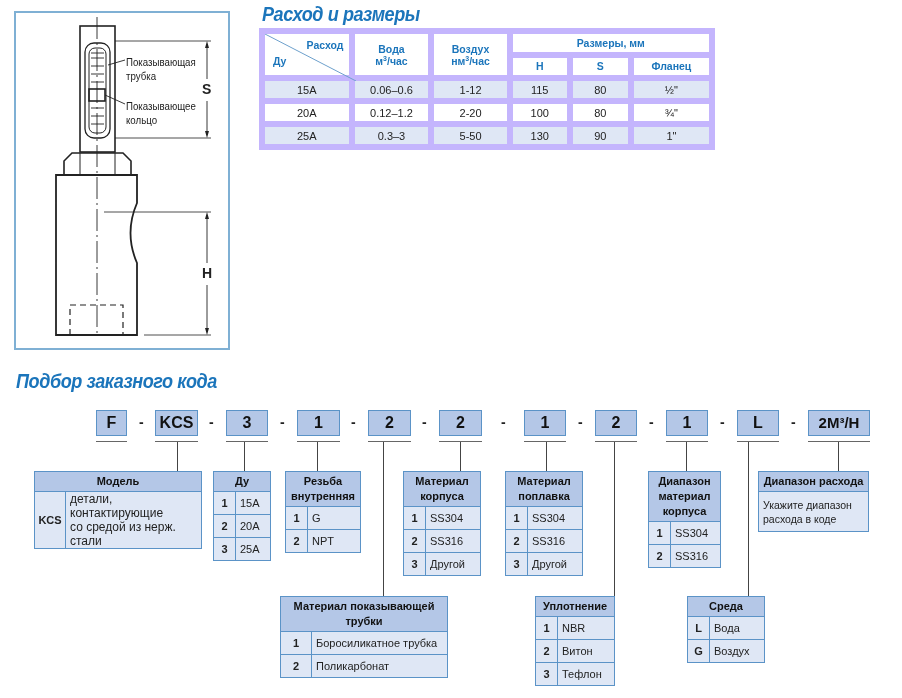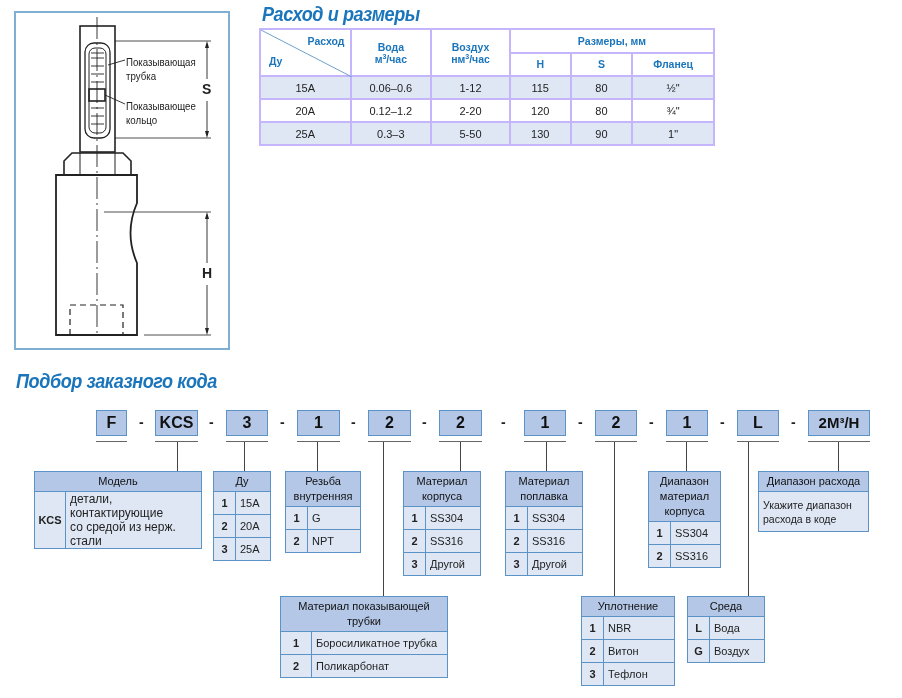--- a/index.html
+++ b/index.html
@@ -13,41 +13,41 @@
   .lbl { position: absolute; font-family: "Liberation Sans", sans-serif; font-size: 11px; line-height: 14px; color: #222; transform: scaleX(0.88); transform-origin: left top; white-space: nowrap; }
   .dimlbl { position: absolute; font-weight: bold; font-size: 14px; color: #222; }
 
   
   .sec-title { position: absolute; color: #1b75bb; font-weight: bold; font-style: italic;
     font-size: 21px; letter-spacing: -0.5px; transform: scaleX(0.86); transform-origin: left top; white-space: nowrap; }
 
   
   table.spec { position: absolute; left: 259px; top: 28px; width: 456px; border-collapse: collapse;
     font-size: 11px; }
-  table.spec td, table.spec th { border: 2px solid #c4b5fd; text-align: center; height: 23px; padding: 0; }
+  table.spec td, table.spec th { border: 6px solid #c4b5fd; text-align: center; height: 23px; padding: 0; }
   table.spec th { color: #1b75bb; font-weight: bold; font-size: 10.5px; }
   table.spec tbody tr:nth-child(odd) td { background: #dfe7f5; }
   table.spec tbody tr:nth-child(even) td { background: #ffffff; }
   table.spec td { color: #222; }
   .diag { position: relative; }
   .diag svg { position: absolute; left: 0; top: 0; }
   .diag .d1 { position: absolute; right: 5px; top: 5px; color: #1b75bb; font-weight: bold; font-size: 10.5px; }
   .diag .d2 { position: absolute; left: 8px; bottom: 8px; color: #1b75bb; font-weight: bold; font-size: 10.5px; }
   sup { font-size: 7px; vertical-align: top; line-height: 8px; }
 
   
   .code-box { position: absolute; top: 410px; height: 26px; background: #b4c7e7; border: 1px solid #5b93c7;
     font-weight: bold; font-size: 16px; text-align: center; line-height: 24px; color: #111; }
   .code-ul { position: absolute; top: 441px; height: 1px; background: #666; }
   .dash { position: absolute; top: 414px; font-weight: bold; font-size: 14px; color: #222; }
   .vline { position: absolute; width: 1px; background: #444; }
 
   
   .opt { position: absolute; border-collapse: collapse; font-size: 11px; }
-  .opt th { background: #b4c7e7; border: 1px solid #5b93c7; font-weight: normal; font-size: 11px; color: #111; padding: 2px 2px; line-height: 15px; }
+  .opt th { background: #b4c7e7; border: 1px solid #5b93c7; font-weight: bold; font-size: 11px; color: #111; padding: 2px 2px; line-height: 15px; }
   .opt td { background: #dfe7f5; border: 1px solid #5b93c7; height: 23px; padding: 0 4px; color: #222; line-height: 14px; }
   .opt td.k { font-weight: bold; text-align: center; width: 22px; padding: 0; }
   .opt td.v { text-align: left; }
 </style>
 </head>
 <body>
 
 <div class="drawing">
   <svg width="216" height="339" viewBox="0 0 216 339">
     <g stroke="#222" fill="none" stroke-width="1.6">
@@ -154,21 +154,21 @@
         <td>0.06–0.6</td>
         <td>1-12</td>
       <td>115</td>
         <td>80</td>
         <td>½"</td>
     </tr>
     <tr>
       <td>20A</td>
         <td>0.12–1.2</td>
         <td>2-20</td>
-      <td>120</td>
+      <td>100</td>
         <td>80</td>
         <td>¾"</td>
     </tr>
     <tr>
       <td>25A</td>
         <td>0.3–3</td>
         <td>5-50</td>
       <td>130</td>
         <td>90</td>
         <td>1"</td>
@@ -370,21 +370,21 @@
         <td class="k" style="width:31px;">1</td>
         <td class="v">Боросиликатное трубка</td>
       </tr>
   <tr>
         <td class="k" style="width:31px;">2</td>
         <td class="v">Поликарбонат</td>
       </tr>
 </tbody>
   </table>
 
-<table class="opt" style="left:581px; top:596px; width:94px;">
+<table class="opt" style="left:535px; top:596px; width:80px;">
   <tbody>
       <tr>
         <th colspan="2">Уплотнение</th>
       </tr>
   <tr>
         <td class="k">1</td>
         <td class="v">NBR</td>
       </tr>
   <tr>
         <td class="k">2</td>

